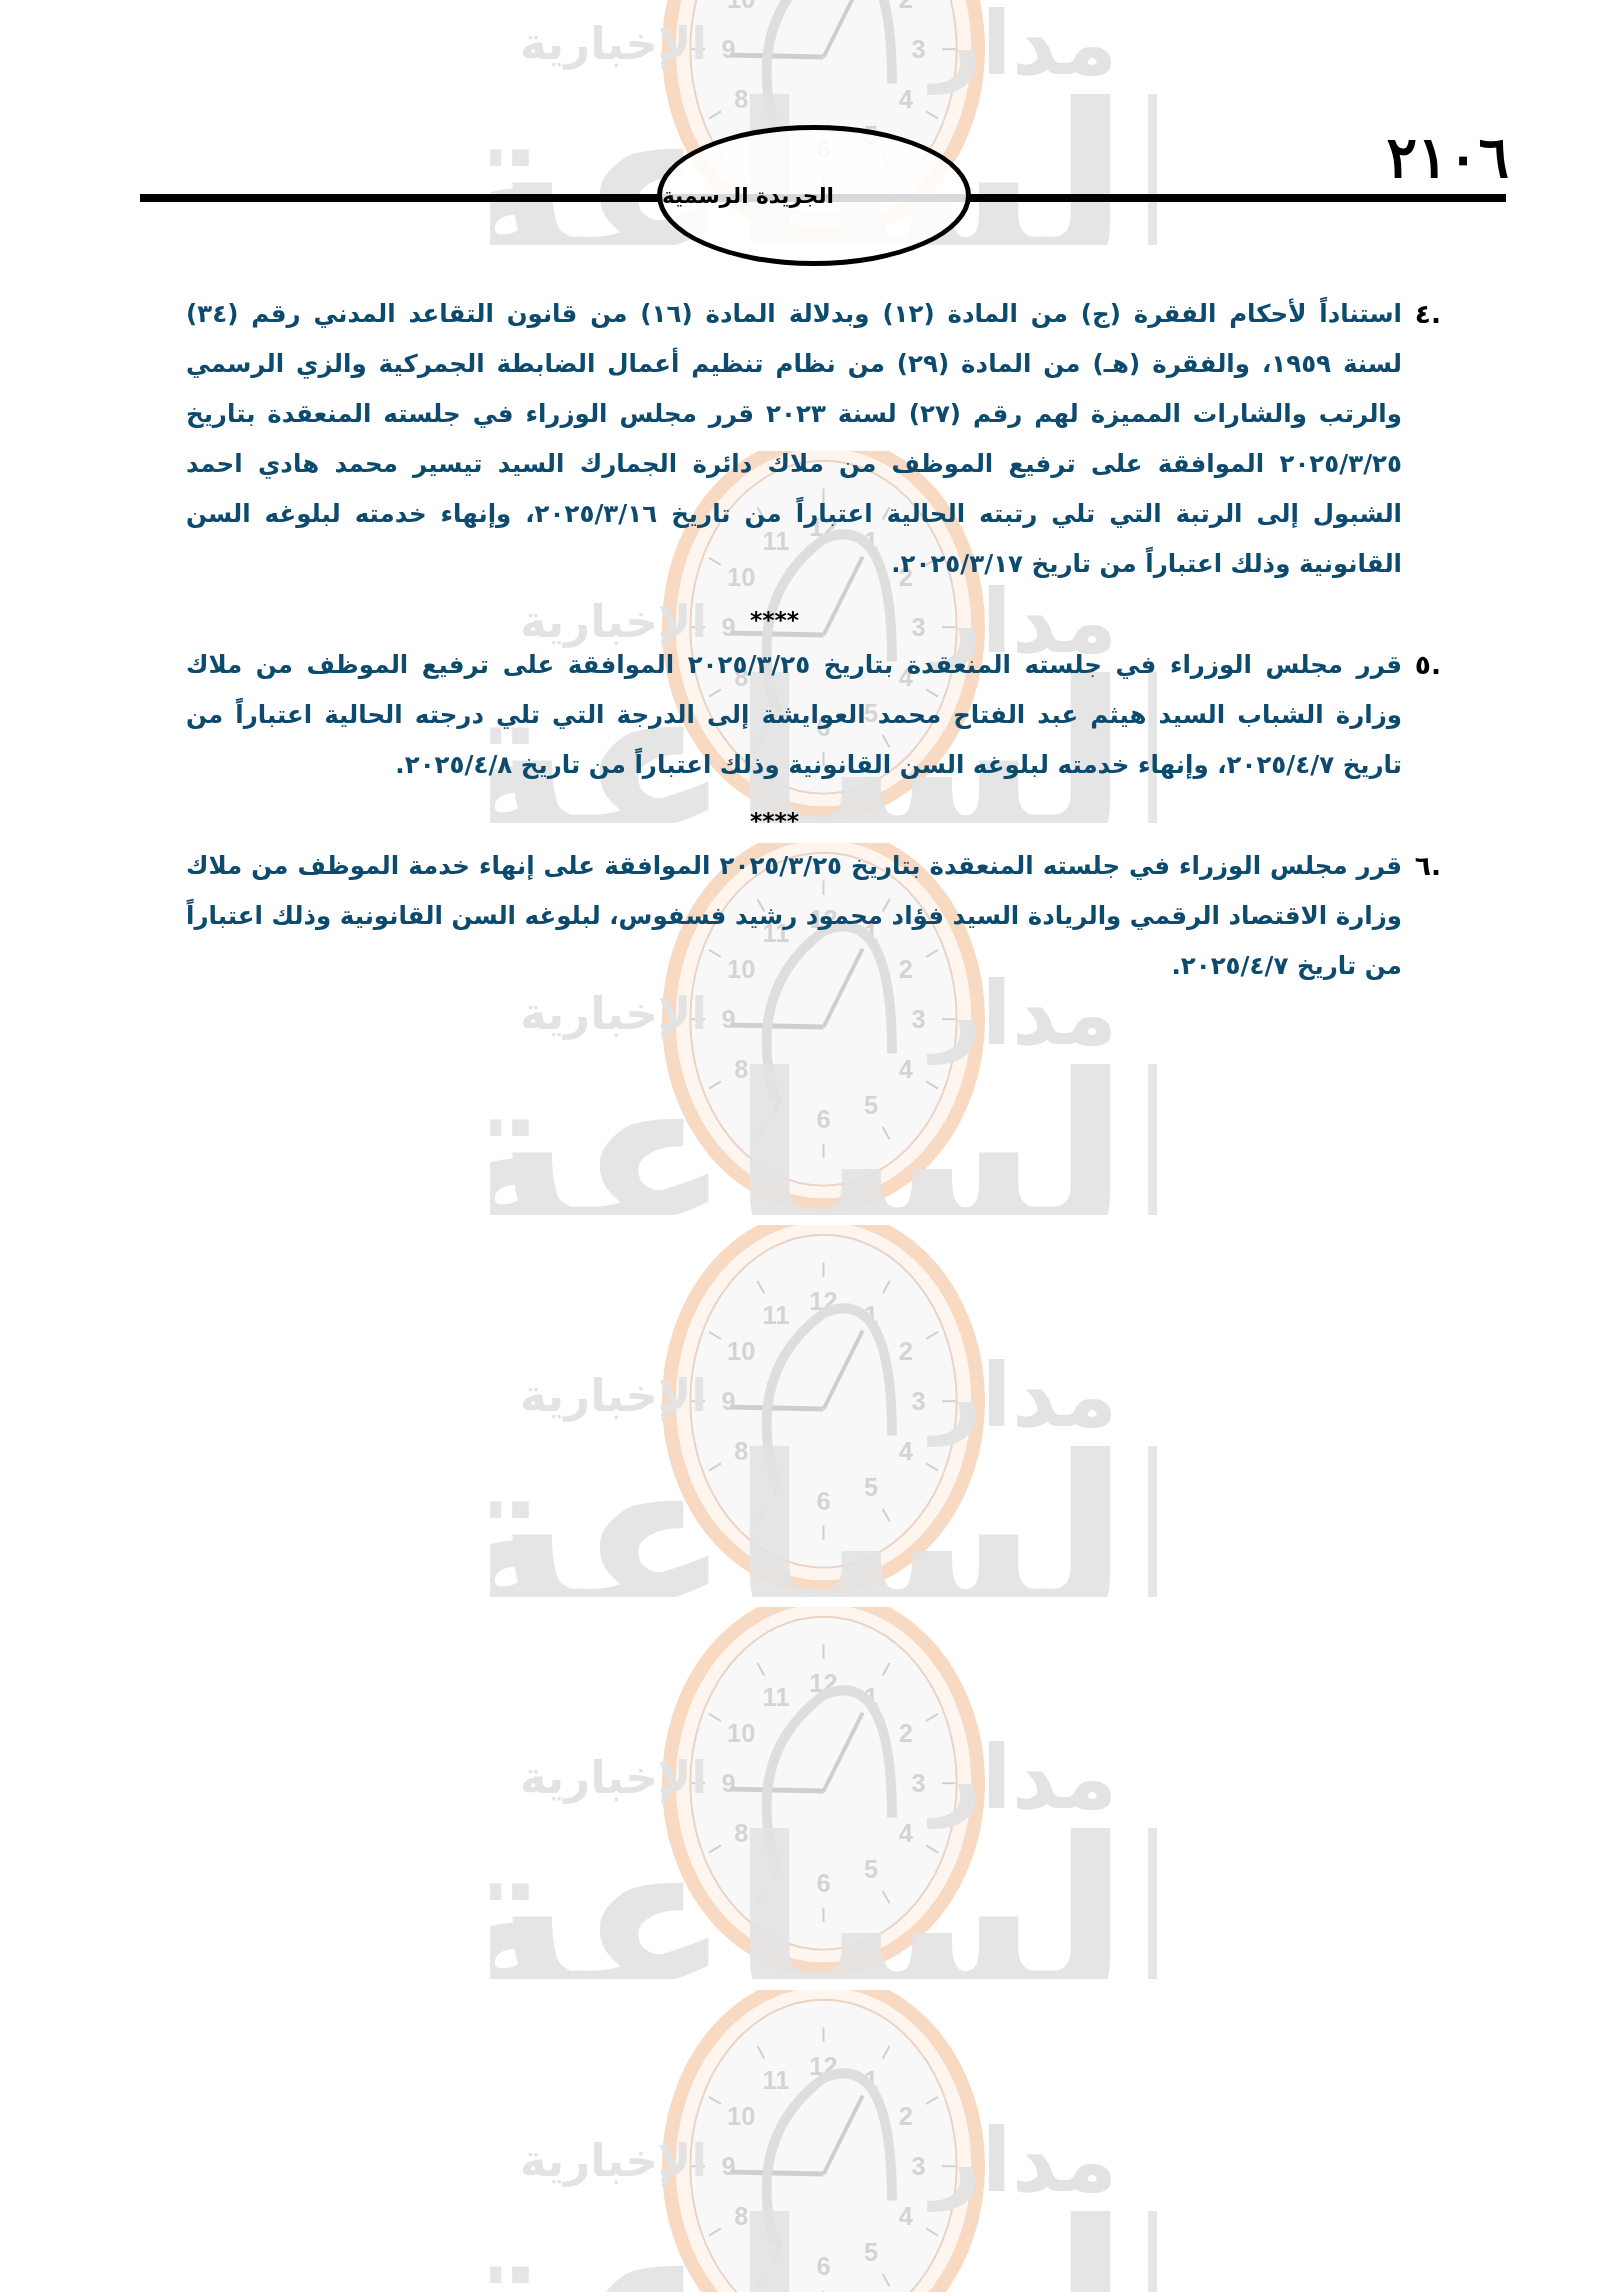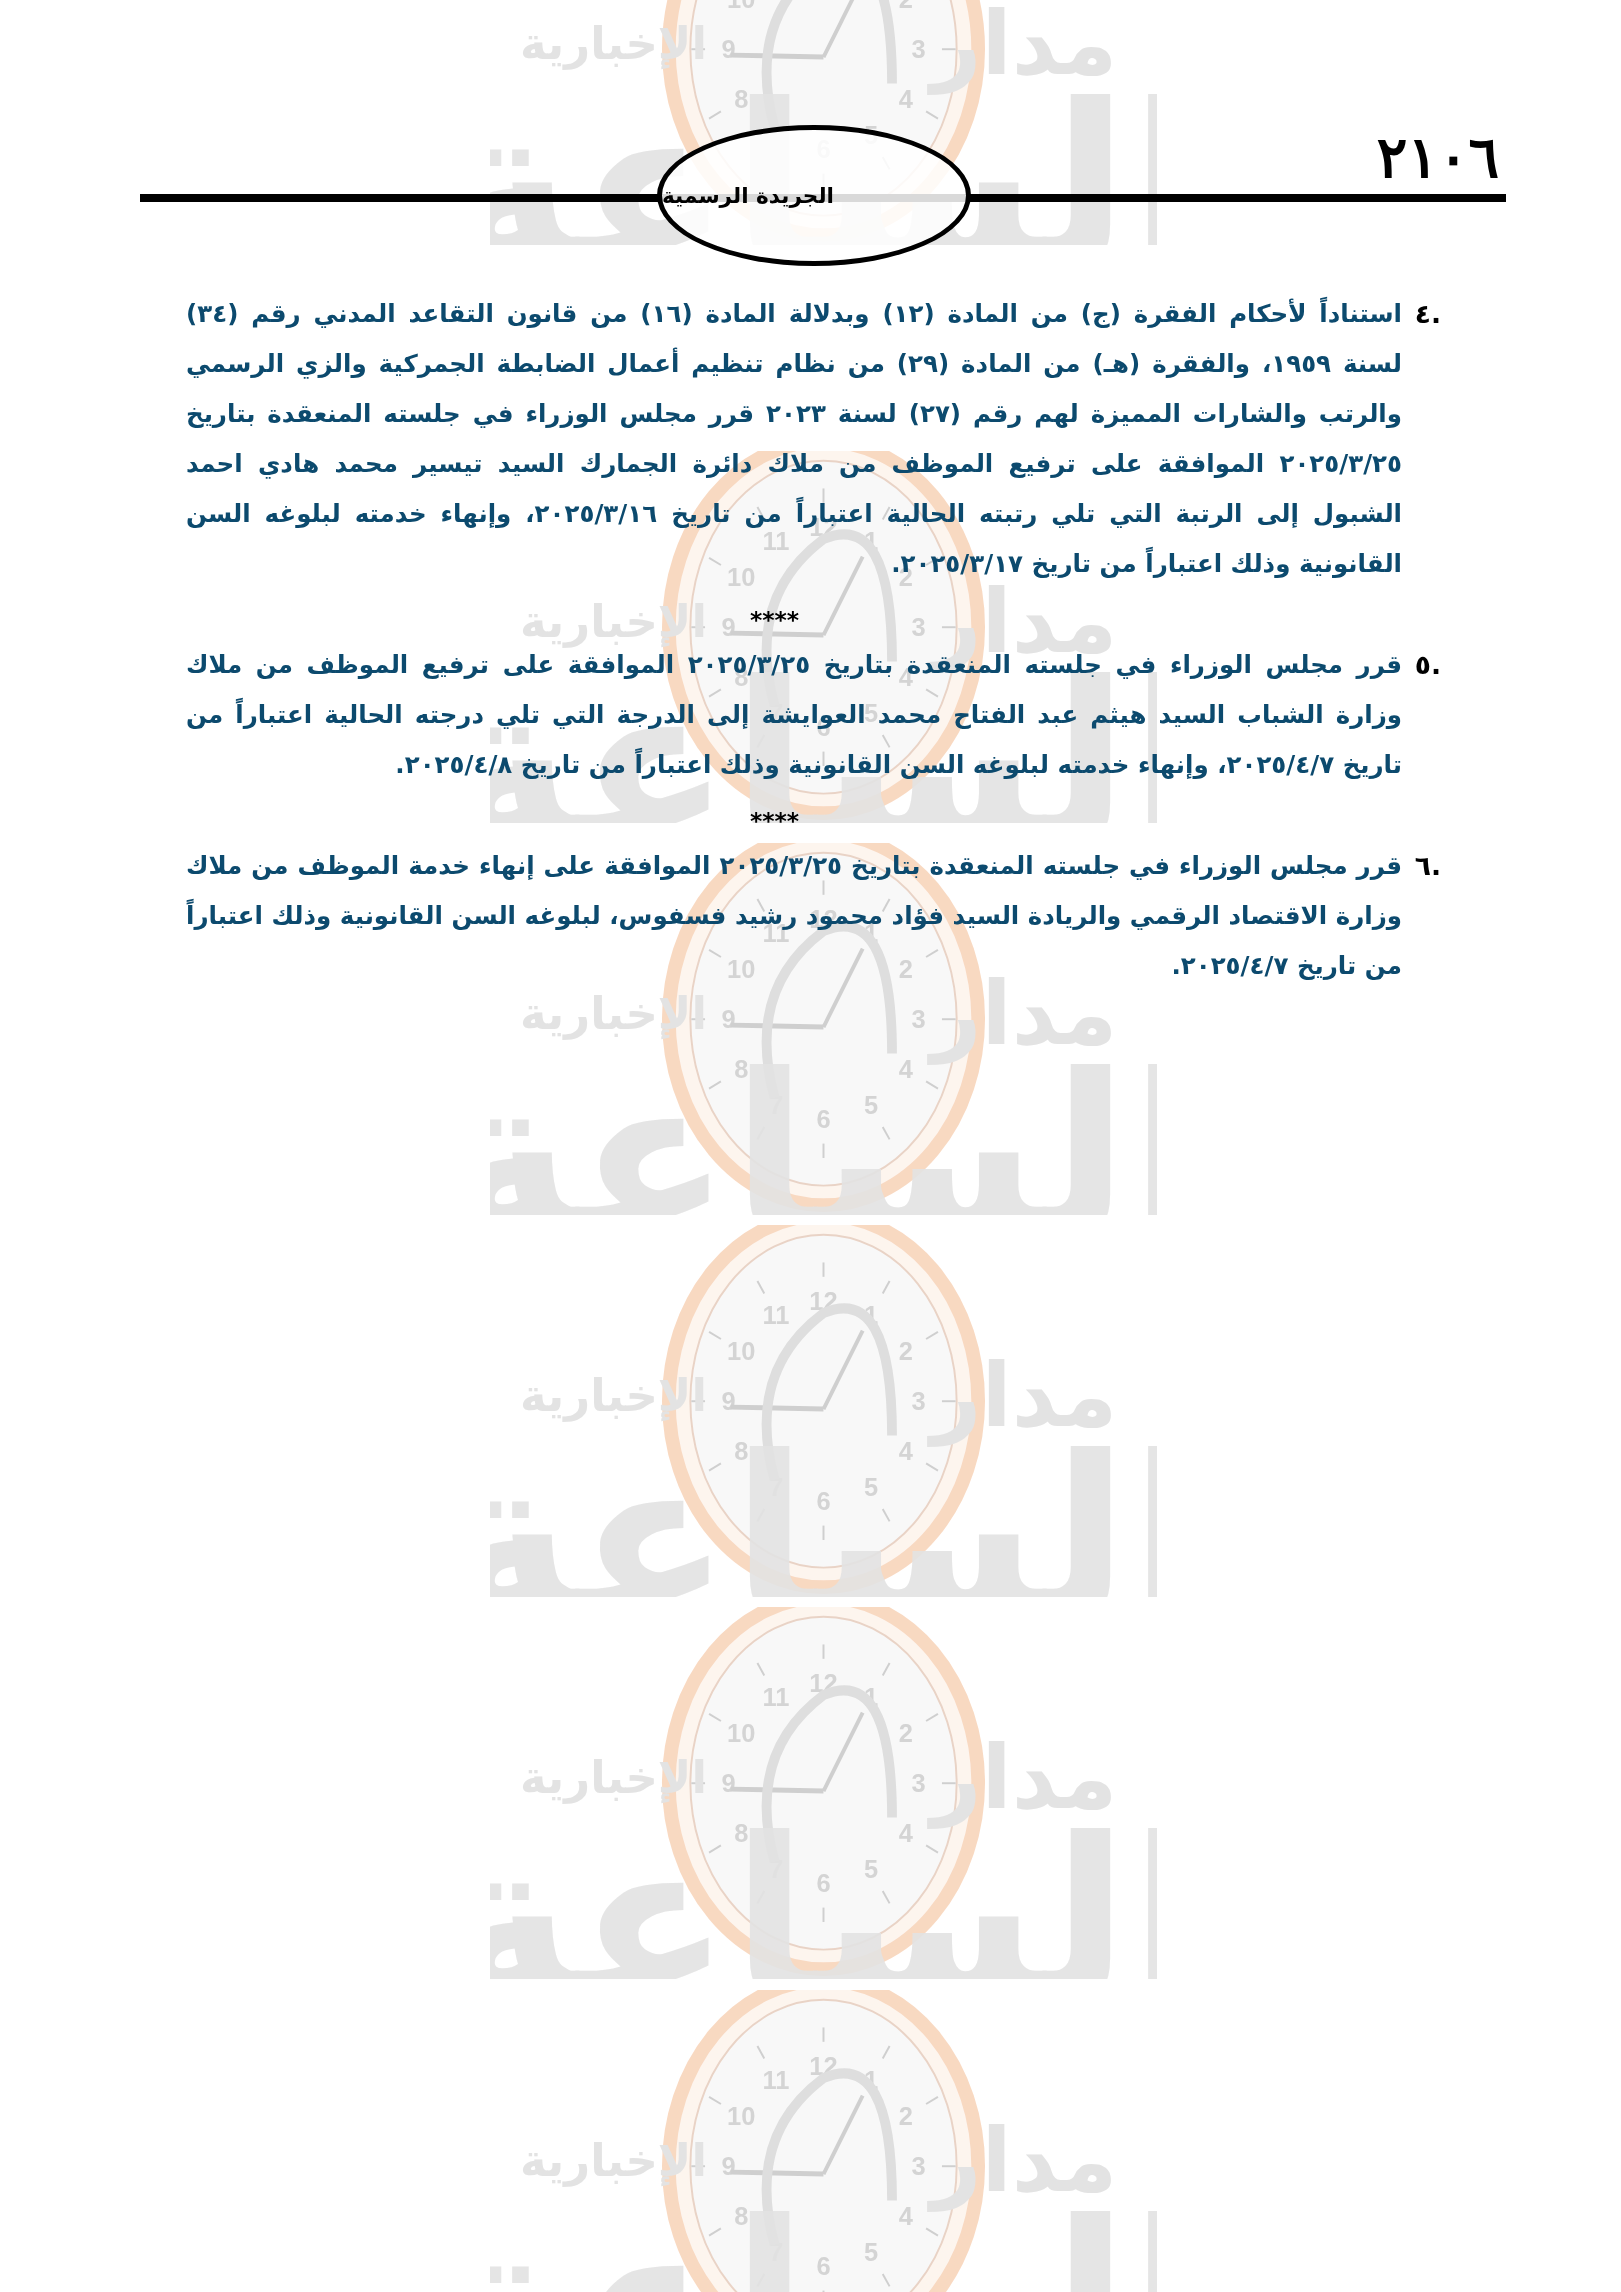--- a/index.html
+++ b/index.html
@@ -2,21 +2,21 @@
 <html><head>
 <meta charset="utf-8">
 <style>
   html,body{margin:0;padding:0;background:#fff;}
   body{width:1621px;height:2293px;position:relative;overflow:hidden;font-family:"DejaVu Sans","Liberation Sans",sans-serif;}
   .wm{position:absolute;left:490px;width:667px;height:372px;pointer-events:none;}
   .wm svg{width:100%;height:100%;}
   .rule{position:absolute;left:140px;top:194px;width:1366px;height:7.8px;background:#000;}
   .oval{position:absolute;left:657px;top:125px;width:304px;height:131px;border:5.9px solid #000;border-radius:50%;background:rgba(255,255,255,0.85);display:flex;align-items:center;}
   .oval span{font-size:21.6px;font-weight:bold;color:#000;}
-  .pageno{position:absolute;left:1367px;top:125px;width:142px;text-align:center;font-size:57px;font-weight:bold;font-family:"DejaVu Serif",serif;line-height:63px;}
+  .pageno{position:absolute;left:1367px;top:125px;width:142px;text-align:right;font-size:57px;font-weight:bold;font-family:"DejaVu Serif",serif;line-height:63px;}
   .content{position:absolute;left:186px;top:289px;width:1255px;direction:rtl;}
   .item{display:flex;direction:rtl;}
   .num{width:39px;flex:none;font-weight:bold;font-size:26.5px;line-height:50px;text-align:right;}
   .para{flex:1;font-weight:bold;font-size:24.5px;line-height:50px;text-align:justify;text-align-last:right;color:#0c4a6e;}
   .sep{text-align:center;font-size:23.5px;font-weight:bold;line-height:39px;margin:11.8px 0 0 0;direction:ltr;padding-right:78px;}
 </style>
 </head>
 <body>
 
 <div class="wm" style="top:-127px"><svg viewBox="0 0 680 380" xmlns="http://www.w3.org/2000/svg">

